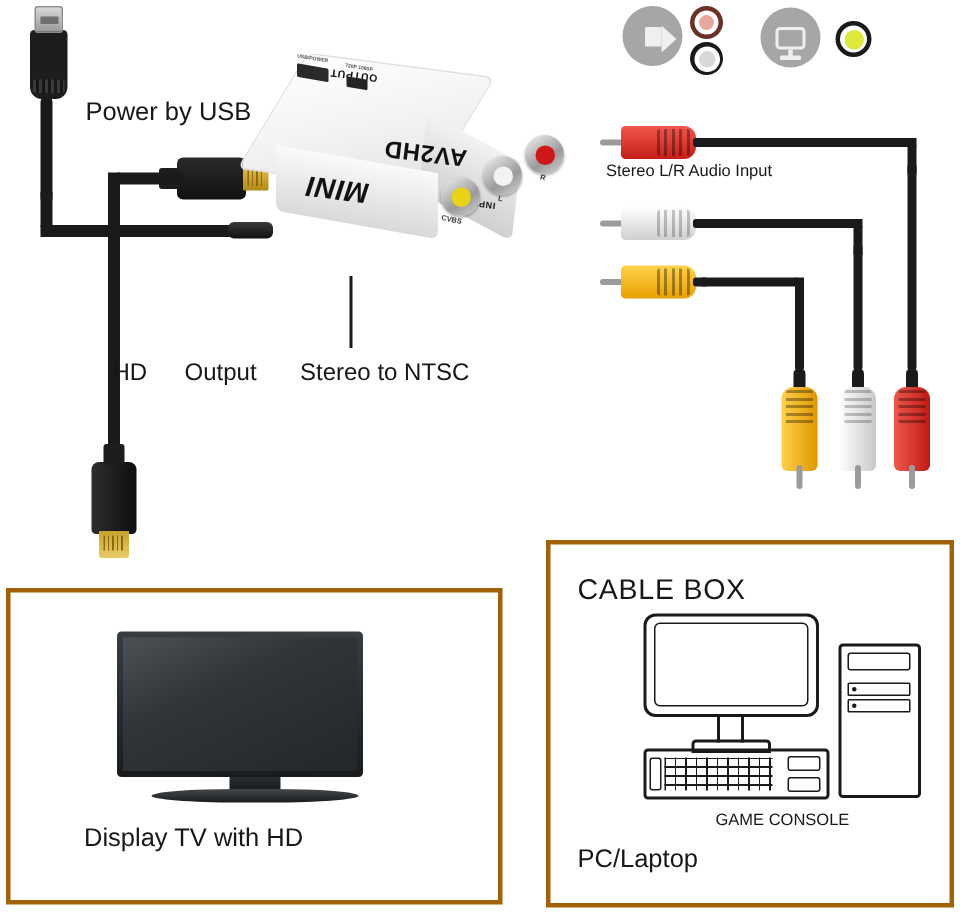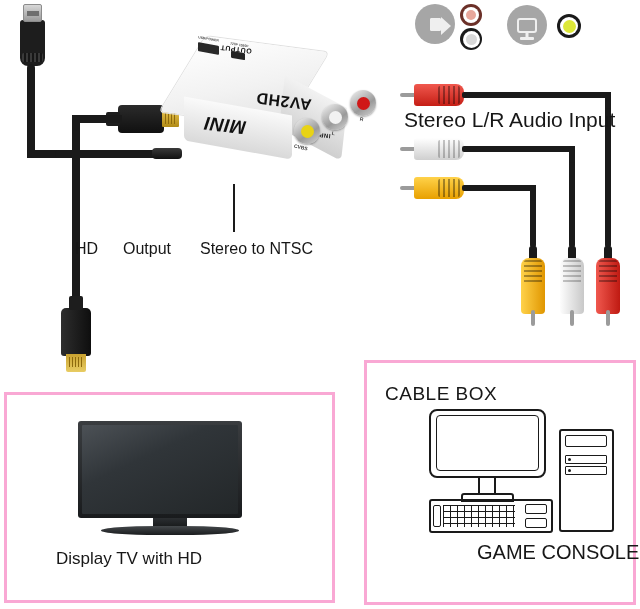--- a/index.html
+++ b/index.html
@@ -215,21 +215,21 @@
   .rca-v .pin {
     position: absolute; left: 10px; top: 64px; width: 4px; height: 16px;
     background: #9b9b9b; border-radius: 2px;
   }
   .rca-v .neck {
     position: absolute; left: 8px; top: 0; width: 8px; height: 16px;
     background: #1a1a1a; border-radius: 3px;
   }
 
   
-  .panel { position: absolute; border: 3px solid #f9a8d4; background: #fff; }
+  .panel { position: absolute; border: 3px solid #a16207; background: #fff; }
 
   .tv-frame {
     position: absolute;
     background: linear-gradient(180deg,#3a3d40,#191b1d);
     border-radius: 3px; padding: 4px;
   }
   .tv-screen {
     width: 100%; height: 100%;
     background: linear-gradient(155deg,#4c5156 0%,#303539 38%,#232729 100%);
     border-radius: 1px;
@@ -395,28 +395,29 @@
     <div class="pin"></div>
   </div>
 
   <div class="rca-v" style="left:596px; top:246px;">
     <div class="neck"></div>
     <div class="body" style="background:linear-gradient(90deg,#f0584e,#bf1a12);"></div>
     <div class="grip"></div>
     <div class="pin"></div>
   </div>
 
+  <div class="lbl" style="left:57px; top:65px; font-size:17px;">Power by USB</div>
 
   <div class="lbl" style="left:75px; top:240px; font-size:16px;">HD</div>
 
   <div class="lbl" style="left:123px; top:240px; font-size:16px;">Output</div>
 
   <div class="lbl" style="left:200px; top:240px; font-size:16px;">Stereo to NTSC</div>
 
-  <div class="lbl" style="left:404px; top:108px; font-size:21px;">Stereo L/R Audio Input</div>
+  <div class="lbl" style="left:404px; top:108px; font-size:11px;">Stereo L/R Audio Input</div>
 
 
   <div class="panel" style="left:4px; top:392px; width:331px; height:211px;">
 
     <div class="tv-frame" style="left:71px; top:26px; width:164px; height:97px;">
       <div class="tv-screen"></div>
     </div>
     <div class="tv-neck" style="left:50%; top:123px;"></div>
     <div class="tv-base" style="left:50%; top:131px;"></div>
 
@@ -438,16 +439,17 @@
     <div class="ln" style="left:158px; top:155px; width:22px; height:10px; border-width:1.5px; border-radius:2px;"></div>
     <div class="ln" style="left:66px; top:142px; width:8px; height:22px; border-width:1.5px; border-radius:2px;"></div>
 
     <div class="ln" style="left:192px; top:66px; width:55px; height:103px; border-radius:3px;"></div>
     <div class="ln" style="left:198px; top:72px; width:42px; height:12px; border-width:1.5px; border-radius:2px;"></div>
     <div class="ln" style="left:198px; top:92px; width:42px; height:9px; border-width:1.5px; border-radius:1px;"></div>
     <div class="ln" style="left:198px; top:103px; width:42px; height:9px; border-width:1.5px; border-radius:1px;"></div>
     <div class="ln-f" style="left:201px; top:95px; width:3px; height:3px; border-radius:50%;"></div>
     <div class="ln-f" style="left:201px; top:106px; width:3px; height:3px; border-radius:50%;"></div>
 
-    <div class="lbl" style="left:110px; top:178px; font-size:20px;">GAME CONSOLE</div>
+    <div class="lbl" style="left:110px; top:178px; font-size:11px;">GAME CONSOLE</div>
+    <div class="lbl" style="left:18px; top:200px; font-size:17px;">PC/Laptop</div>
   </div>
 
 </div>
 
 </body></html>

